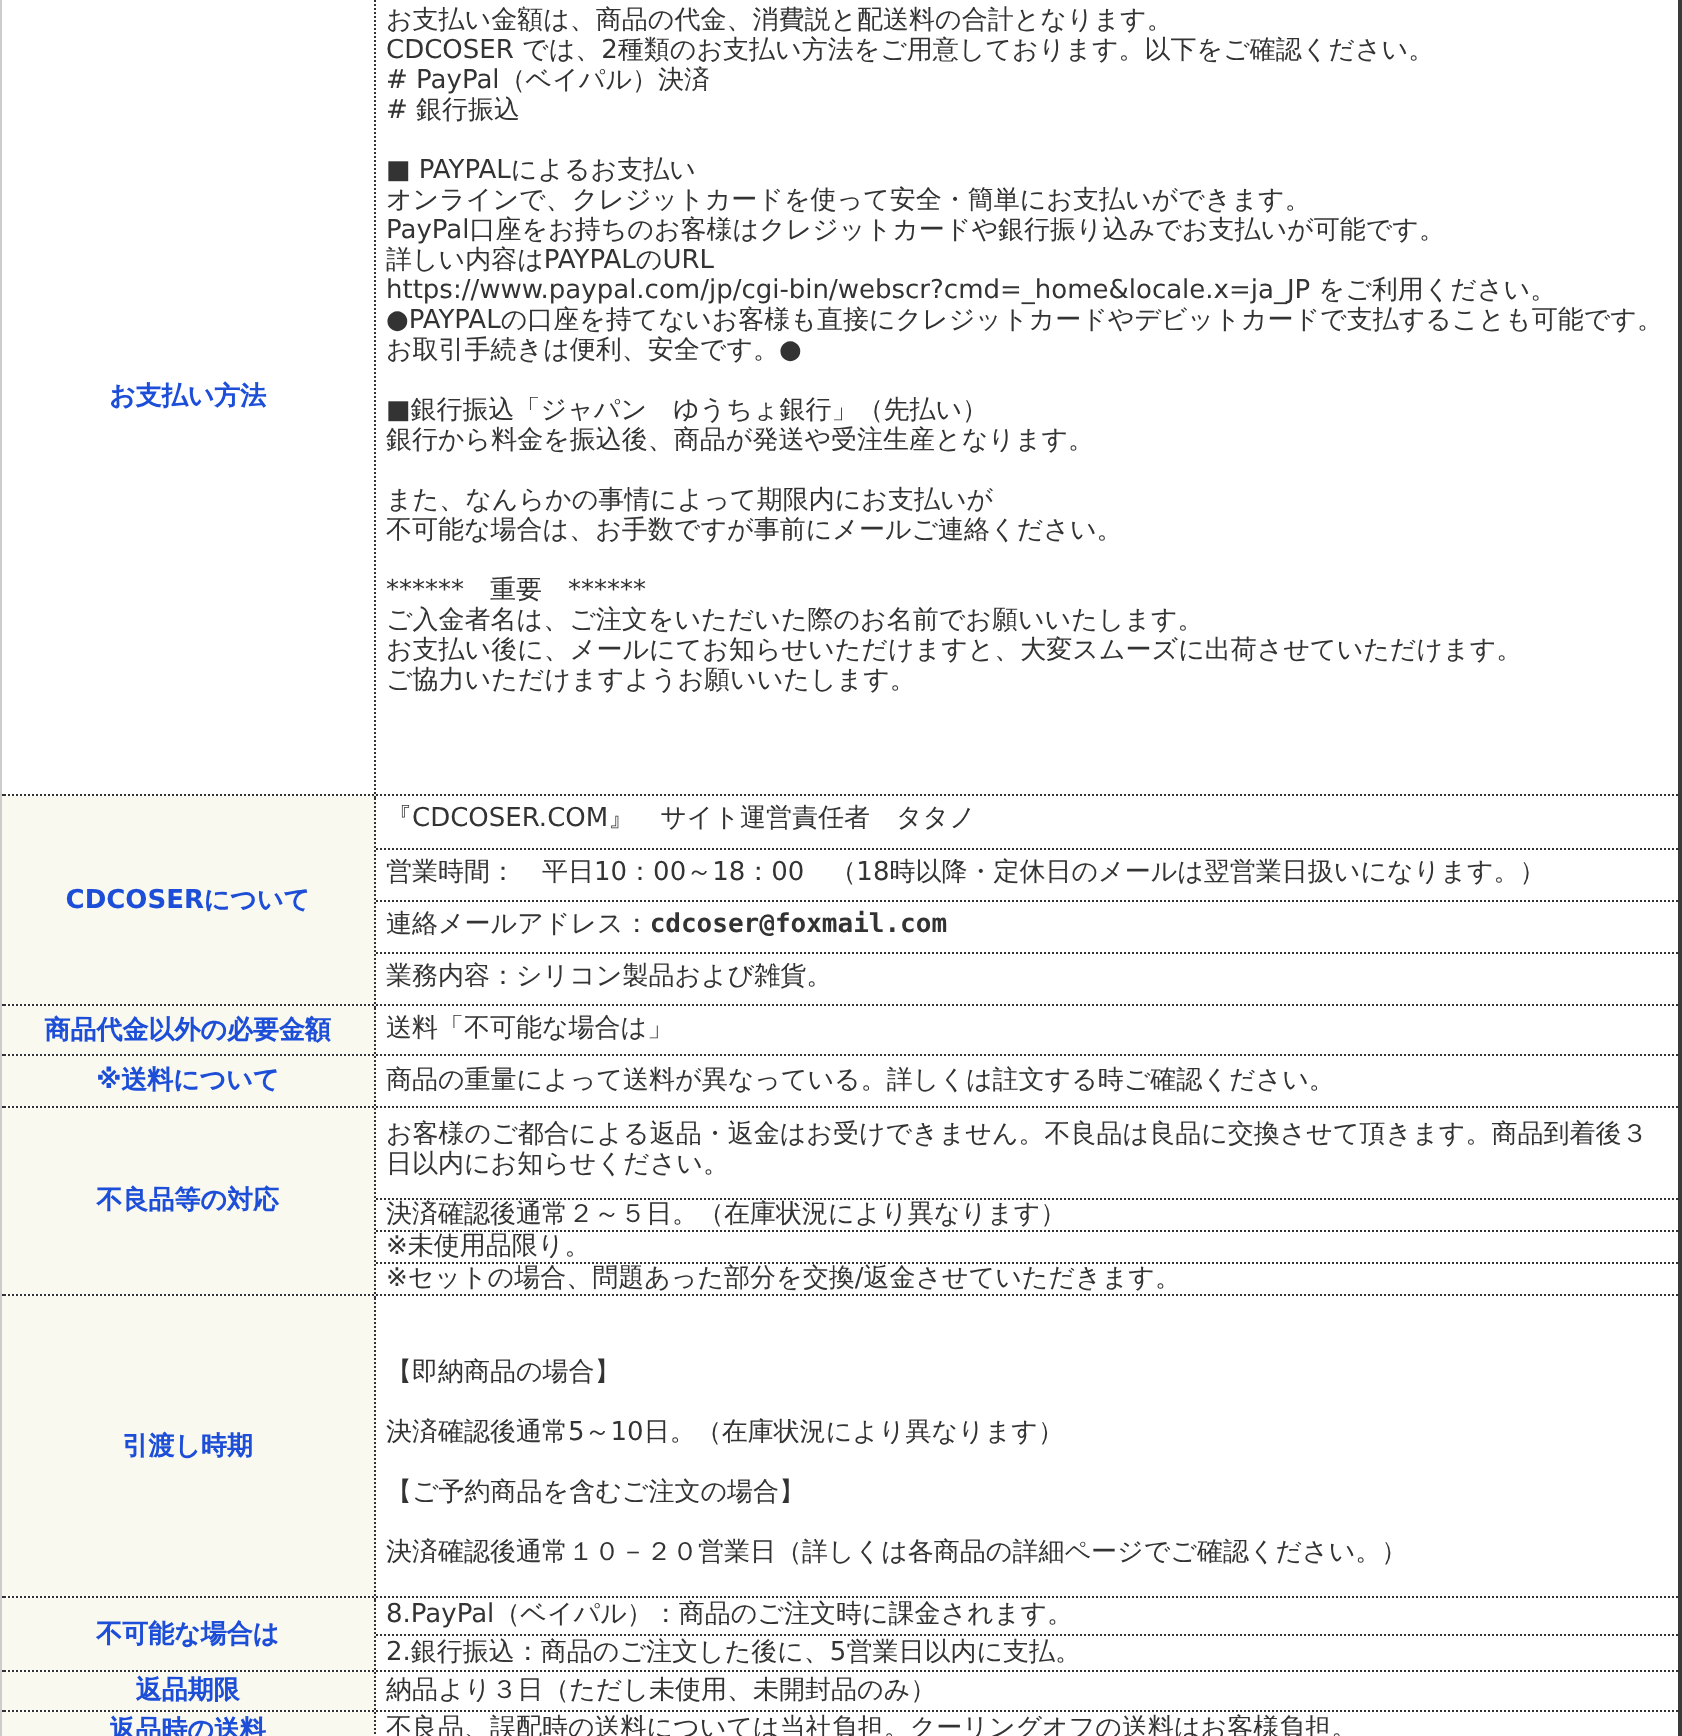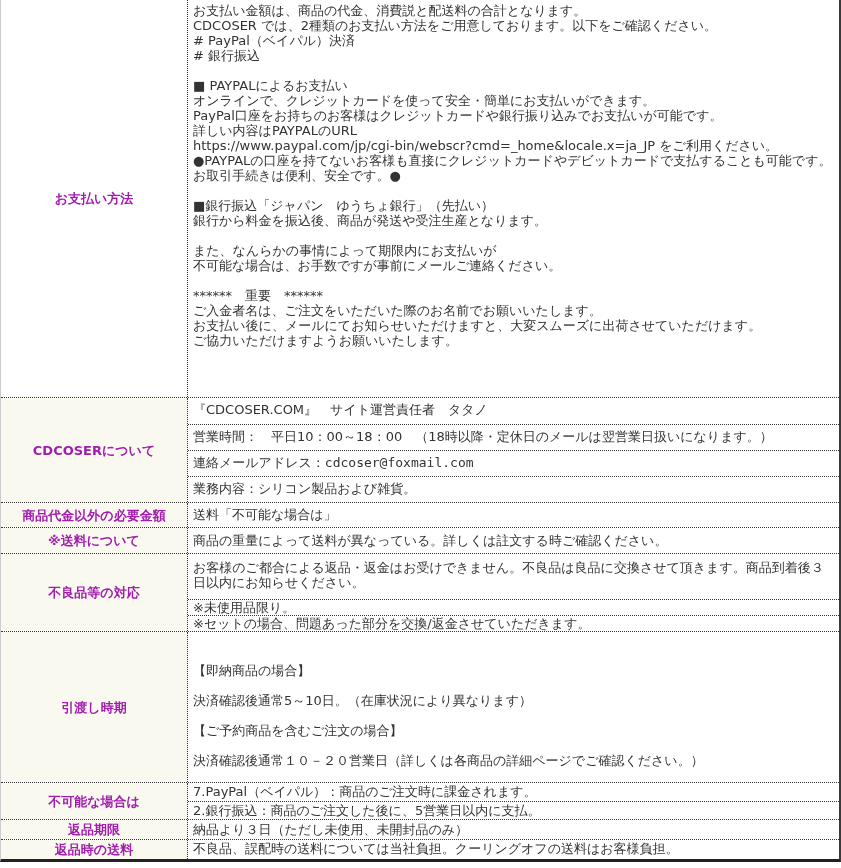--- a/index.html
+++ b/index.html
@@ -20,42 +20,42 @@
   .row { display: flex; align-items: stretch; }
   .row + .row { border-top: 1px dotted #333333; }
   .label-cell {
     flex: 0 0 187px;
     width: 187px;
     display: flex;
     align-items: center;
     justify-content: center;
     text-align: center;
     font-weight: bold;
-    color: #a21caf;
+    color: #1d4ed8;
     border-right: 1px dotted #333333;
     background: #faf9ef;
     padding: 2px 4px;
   }
   .row-1 .label-cell { background: #ffffff; }
   .content-cell { flex: 1 1 auto; display: flex; flex-direction: column; min-width: 0; }
   .sub { padding: 4px 4px 4px 5px; }
   .sub + .sub { border-top: 1px dotted #333333; }
   .cell-text { white-space: pre-line; word-wrap: break-word; }
   
   .row-1 .sub { min-height: 397px; padding: 3px 4px 3px 5px; }
   .row-2 .sub { min-height: 26px; }
   .row-3 .sub { min-height: 24px; }
   .row-4 .sub { min-height: 25px; padding-top: 5px; }
   .row-5 .sub-0 { min-height: 45px; padding-top: 6px; padding-bottom: 6px; }
   .row-5 .sub-1, .row-5 .sub-2, .row-5 .sub-3 { min-height: 14px; padding-top: 0; padding-bottom: 0; }
   .row-6 .sub { min-height: 126px; padding-top: 7px; margin-top: 24px; }
   .row-7 .sub { min-height: 18px; padding-top: 1px; padding-bottom: 1px; }
   .row-8 .sub { min-height: 19px; padding-top: 2px; padding-bottom: 2px; }
   .row-9 .sub { min-height: 17px; padding-top: 1px; padding-bottom: 1px; }
-  .email { font-weight: normal; font-family: "DejaVu Sans Mono", "Liberation Mono", monospace; }
+  .email { font-weight: bold; font-family: "DejaVu Sans Mono", "Liberation Mono", monospace; }
 </style>
 </head>
 <body>
 
 <div class="page">
   <div class="info-table">
 
     <div class="row row-1">
       <div class="label-cell">お支払い方法</div>
       <div class="content-cell">
@@ -122,20 +122,23 @@
         </div>
       </div>
     </div>
 
     <div class="row row-5">
       <div class="label-cell">不良品等の対応</div>
       <div class="content-cell">
         <div class="sub sub-0">
           <div class="cell-text">お客様のご都合による返品・返金はお受けできません。不良品は良品に交換させて頂きます。商品到着後３日以内にお知らせください。</div>
         </div>
+        <div class="sub sub-1">
+          <div class="cell-text">決済確認後通常２～５日。（在庫状況により異なります）</div>
+        </div>
         <div class="sub sub-2">
           <div class="cell-text">※未使用品限り。</div>
         </div>
         <div class="sub sub-3">
           <div class="cell-text">※セットの場合、問題あった部分を交換/返金させていただきます。</div>
         </div>
       </div>
     </div>
 
     <div class="row row-6">
@@ -150,21 +153,21 @@
 
 決済確認後通常１０－２０営業日（詳しくは各商品の詳細ページでご確認ください。）</div>
         </div>
       </div>
     </div>
 
     <div class="row row-7">
       <div class="label-cell">不可能な場合は</div>
       <div class="content-cell">
         <div class="sub sub-0">
-          <div class="cell-text">7.PayPal（ベイパル）：商品のご注文時に課金されます。</div>
+          <div class="cell-text">8.PayPal（ベイパル）：商品のご注文時に課金されます。</div>
         </div>
         <div class="sub sub-1">
           <div class="cell-text">2.銀行振込：商品のご注文した後に、5営業日以内に支払。</div>
         </div>
       </div>
     </div>
 
     <div class="row row-8">
       <div class="label-cell">返品期限</div>
       <div class="content-cell">

